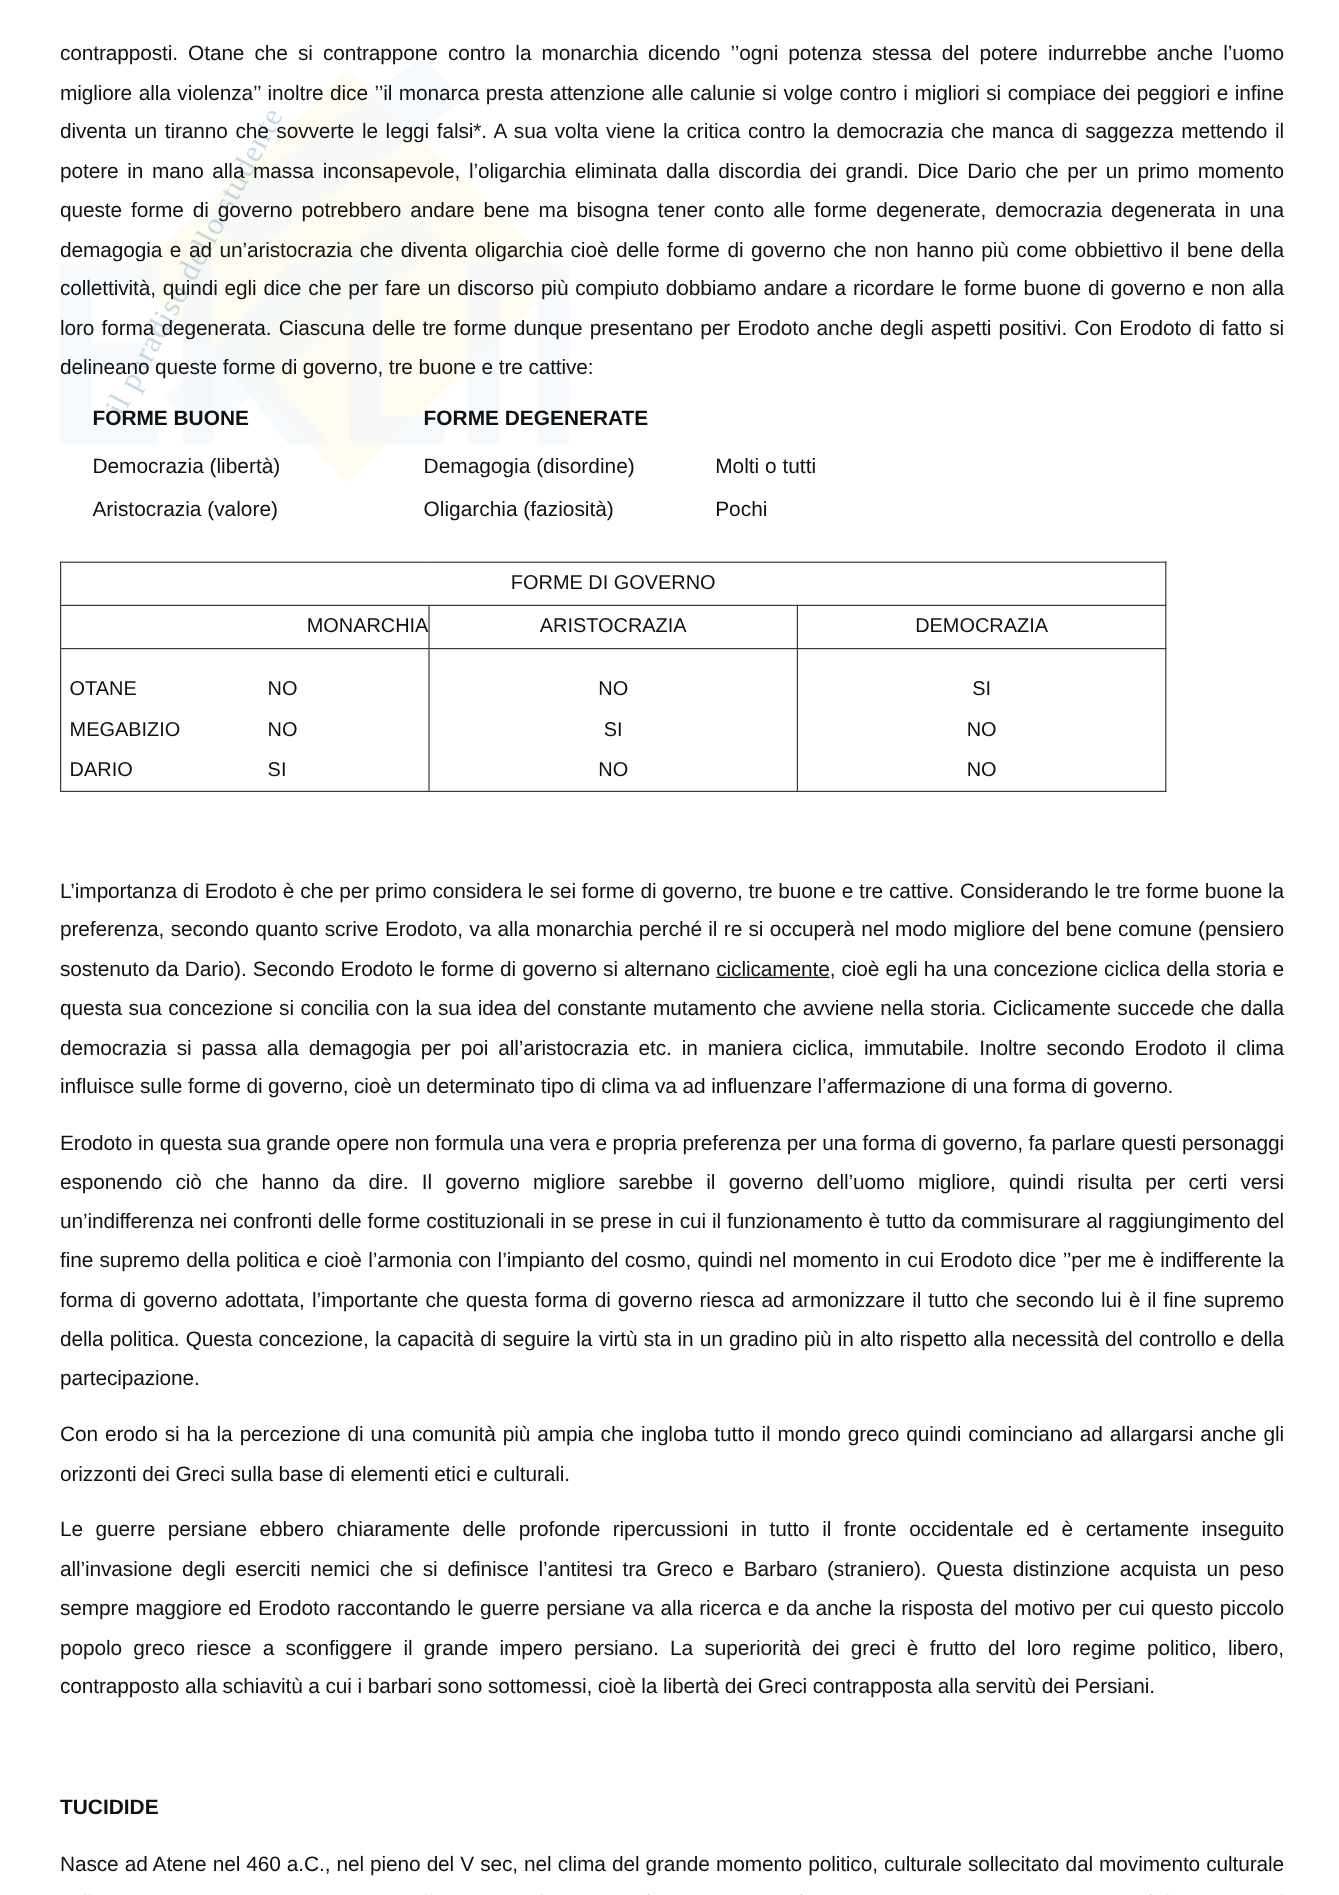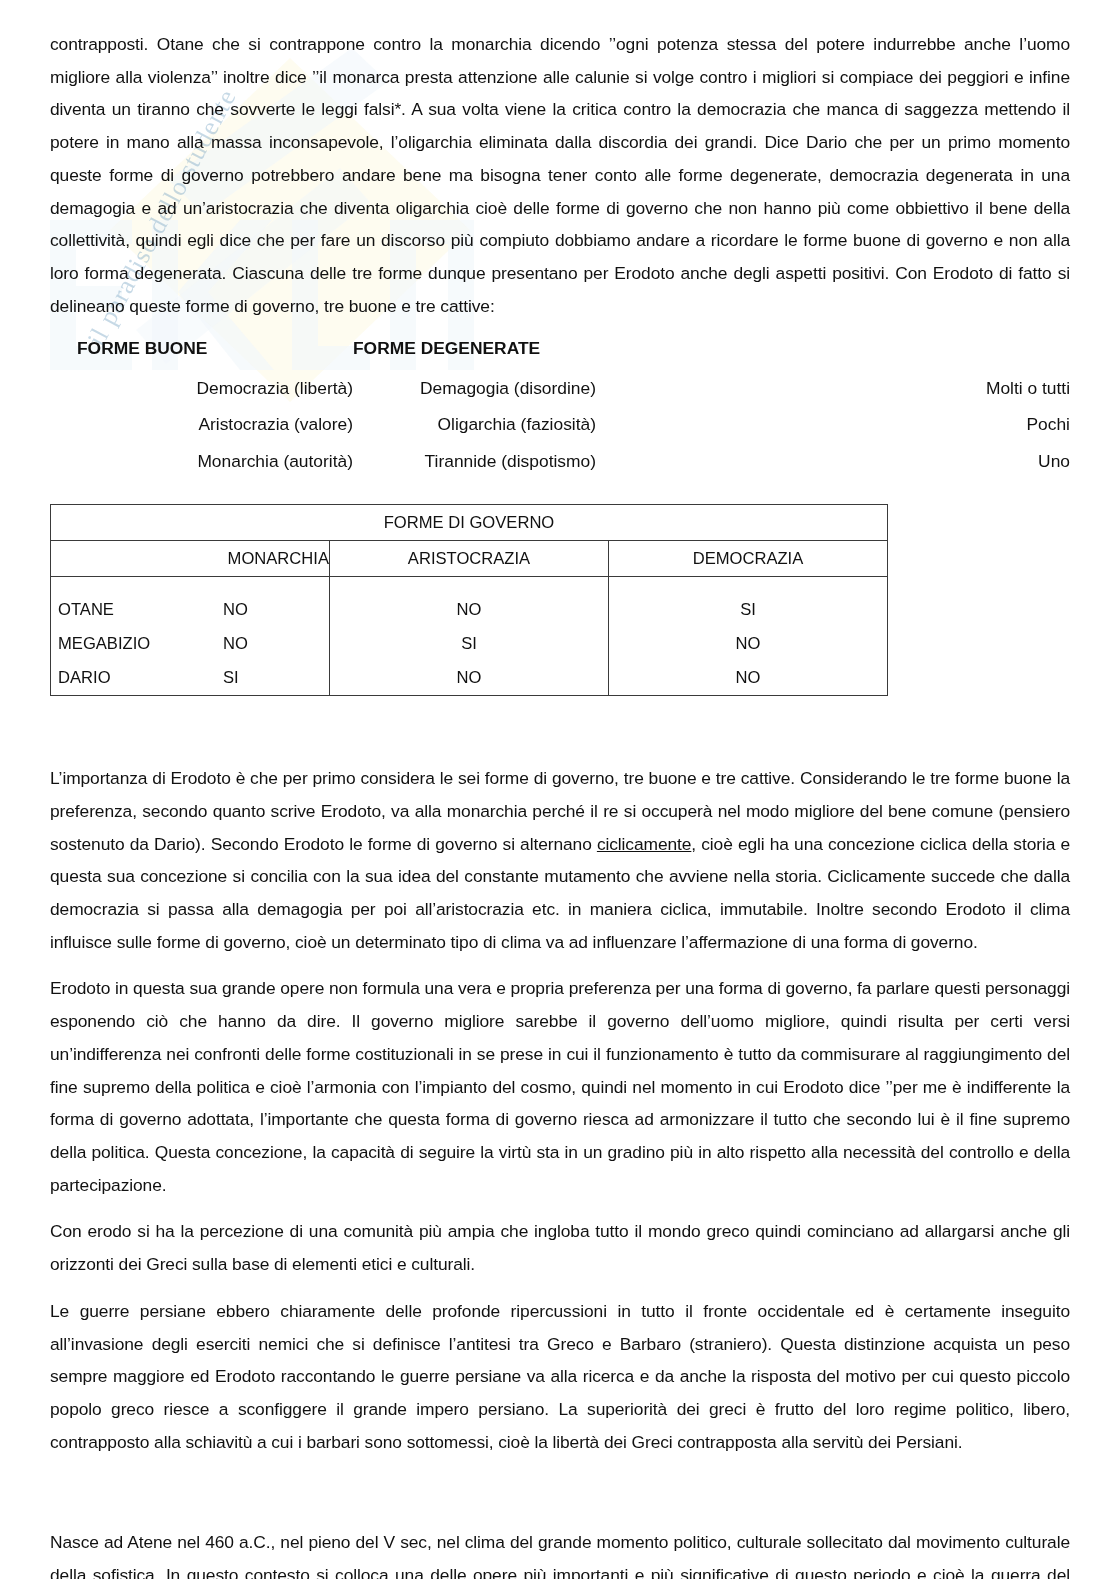--- a/index.html
+++ b/index.html
@@ -47,30 +47,30 @@
   
   .forms {
     margin-top: 18px;
     font-size: 17.4px;
     line-height: 1.0;
   }
   .forms-row {
     display: flex;
     align-items: baseline;
   }
-  .forms-row + .forms-row { margin-top: 19px; text-align: right; }
+  .forms-row + .forms-row { margin-top: 19px; }
   .forms-head { font-weight: bold; margin-bottom: 22px; }
   .c1 { width: 276px; flex: 0 0 276px; margin-left: 27px; }
   .c2 { width: 243px; flex: 0 0 243px; }
   .c3 { flex: 1 1 auto; }
 
   
   .gov-table-wrap { margin-top: 34px; }
   table.gov {
-    width: 838px;
+    width: 922px;
     border-collapse: collapse;
     table-layout: fixed;
     font-size: 16.6px;
   }
   table.gov td {
     border: 1px solid #3a3a3a;
     padding: 0;
     vertical-align: middle;
   }
   td.title-cell {
@@ -157,25 +157,20 @@
     </div>
     <div class="forms-row">
       <div class="c1">Democrazia (libertà)</div>
       <div class="c2">Demagogia (disordine)</div>
       <div class="c3">Molti o tutti</div>
     </div>
     <div class="forms-row">
       <div class="c1">Aristocrazia (valore)</div>
       <div class="c2">Oligarchia (faziosità)</div>
       <div class="c3">Pochi</div>
-    </div>
-    <div class="forms-row">
-      <div class="c1">Monarchia (autorità)</div>
-      <div class="c2">Tirannide (dispotismo)</div>
-      <div class="c3">Uno</div>
     </div>
   </div>
 
   <div class="gov-table-wrap">
     <table class="gov">
       <tbody>
           <tr>
         <td class="title-cell" colspan="3">FORME DI GOVERNO</td>
       </tr>
       <tr>
@@ -224,17 +219,18 @@
     <p class="para"><span>L’importanza di Erodoto è che per primo considera le sei forme di governo, tre buone e tre cattive. Considerando le tre forme buone la preferenza, secondo quanto scrive Erodoto, va alla monarchia perché il re si occuperà nel modo migliore del bene comune (pensiero sostenuto da Dario). Secondo Erodoto le forme di governo si alternano </span><span class="u">ciclicamente</span><span>, cioè egli ha una concezione ciclica della storia e questa sua concezione si concilia con la sua idea del constante mutamento che avviene nella storia. Ciclicamente succede che dalla democrazia si passa alla demagogia per poi all’aristocrazia etc. in maniera ciclica, immutabile. Inoltre secondo Erodoto il clima influisce sulle forme di governo, cioè un determinato tipo di clima va ad influenzare l’affermazione di una forma di governo.</span></p>
 
     <p class="para">Erodoto in questa sua grande opere non formula una vera e propria preferenza per una forma di governo, fa parlare questi personaggi esponendo ciò che hanno da dire. Il governo migliore sarebbe il governo dell’uomo migliore, quindi risulta per certi versi un’indifferenza nei confronti delle forme costituzionali in se prese in cui il funzionamento è tutto da commisurare al raggiungimento del fine supremo della politica e cioè l’armonia con l’impianto del cosmo, quindi nel momento in cui Erodoto dice ’’per me è indifferente la forma di governo adottata, l’importante che questa forma di governo riesca ad armonizzare il tutto che secondo lui è il fine supremo della politica. Questa concezione, la capacità di seguire la virtù sta in un gradino più in alto rispetto alla necessità del controllo  e della partecipazione.</p>
 
     <p class="para">Con erodo si ha la percezione di una comunità più ampia che ingloba tutto il mondo greco quindi cominciano ad allargarsi anche gli orizzonti dei Greci sulla base di elementi etici e culturali.</p>
 
     <p class="para">Le guerre persiane ebbero chiaramente delle profonde ripercussioni in tutto il fronte occidentale ed è certamente inseguito all’invasione degli eserciti nemici che si definisce l’antitesi tra Greco e Barbaro (straniero). Questa distinzione acquista un peso sempre maggiore ed Erodoto raccontando le guerre persiane va alla ricerca  e da anche la risposta del motivo per cui questo piccolo popolo greco riesce a sconfiggere il grande impero persiano. La superiorità dei greci è frutto del loro regime politico, libero, contrapposto alla schiavitù a cui i barbari sono sottomessi, cioè la libertà dei Greci contrapposta alla servitù dei Persiani.</p>
 
     <div class="pre-title-gap"></div>
 
+    <h3 class="section-title">TUCIDIDE</h3>
 
     <p class="para tight">Nasce ad Atene nel 460 a.C., nel pieno del  V sec, nel clima del grande momento politico, culturale sollecitato dal movimento culturale della sofistica. In questo contesto si colloca una delle opere più importanti e più significative di questo periodo e cioè la guerra del Peloponneso, il conflitto tra Sparta e Atene tra il 431 e il 404 a.C.</p>
   </div>
 
 </div>
 
 </body></html>

